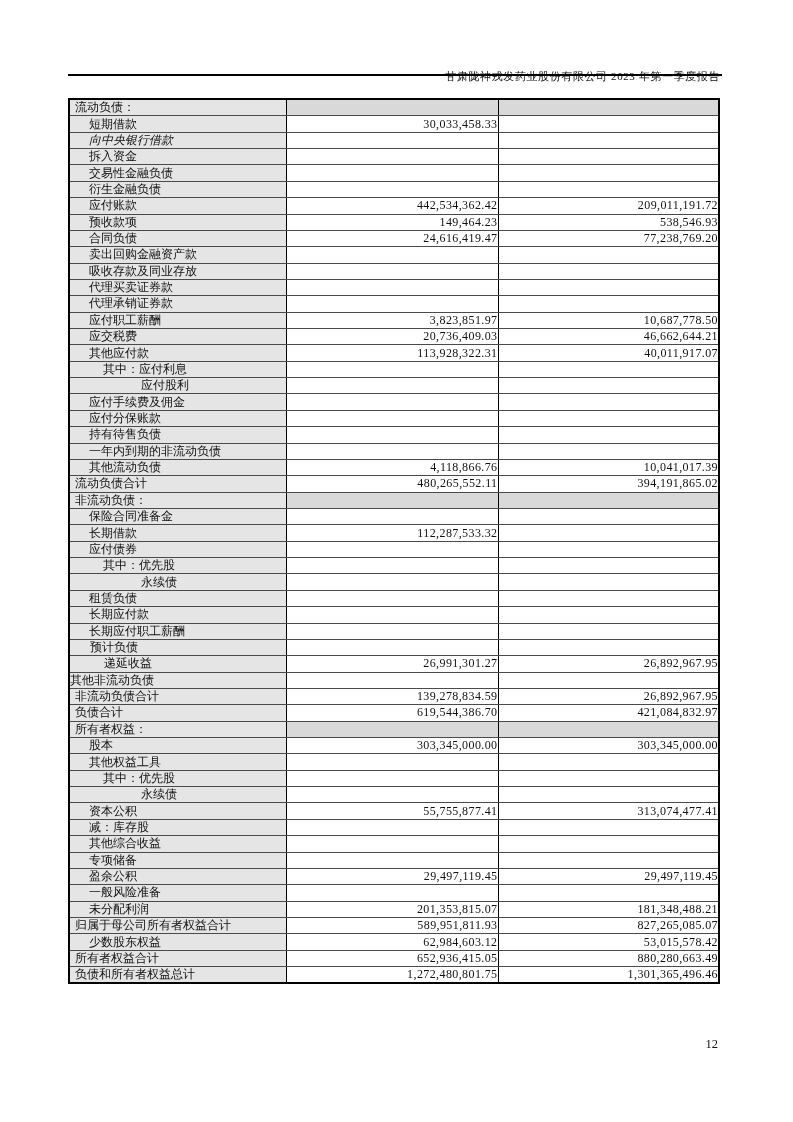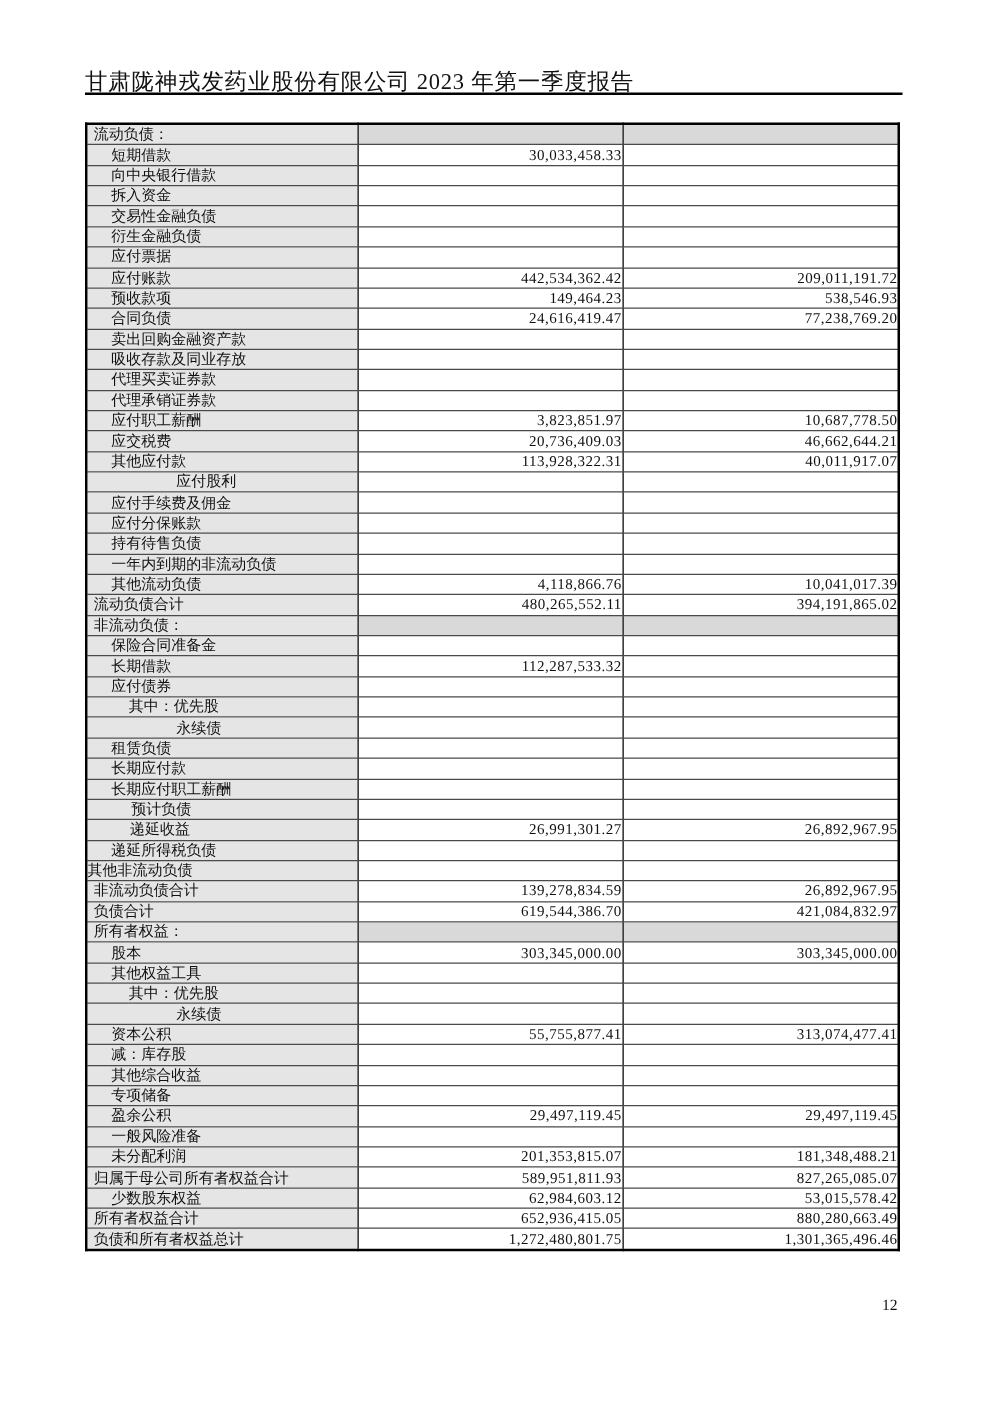--- a/index.html
+++ b/index.html
@@ -12,24 +12,24 @@
     width: 793px;
     height: 1122px;
     background: #ffffff;
     font-family: "Liberation Serif", "DejaVu Serif", serif;
     color: #1a1a1a;
     overflow: hidden;
   }
   .report-header {
     position: absolute;
     left: 68px;
-    top: 53px;
+    top: 69px;
     width: 652px;
-    text-align: left;
-    font-size: 18px;
+    text-align: right;
+    font-size: 11px;
     letter-spacing: 0.6px;
     color: #111111;
     white-space: nowrap;
   }
   .header-rule {
     position: absolute;
     left: 68px;
     top: 74px;
     width: 654px;
     height: 2px;
@@ -106,41 +106,36 @@
       <td class="label-cell" style="padding-left: 5px;">流动负债：</td>
       <td class="amount-cell"></td>
       <td class="amount-cell"></td>
     </tr>
         <tr>
       <td class="label-cell" style="padding-left: 19px;">短期借款</td>
       <td class="amount-cell">30,033,458.33</td>
       <td class="amount-cell"></td>
     </tr>
         <tr>
-      <td class="label-cell" style="padding-left: 19px;">向中央银行借款</td>
+      <td class="label-cell" style="padding-left: 19px; font-style: italic;">向中央银行借款</td>
       <td class="amount-cell"></td>
       <td class="amount-cell"></td>
     </tr>
         <tr>
       <td class="label-cell" style="padding-left: 19px;">拆入资金</td>
       <td class="amount-cell"></td>
       <td class="amount-cell"></td>
     </tr>
         <tr>
       <td class="label-cell" style="padding-left: 19px;">交易性金融负债</td>
       <td class="amount-cell"></td>
       <td class="amount-cell"></td>
     </tr>
         <tr>
       <td class="label-cell" style="padding-left: 19px;">衍生金融负债</td>
-      <td class="amount-cell"></td>
-      <td class="amount-cell"></td>
-    </tr>
-        <tr>
-      <td class="label-cell" style="padding-left: 19px;">应付票据</td>
       <td class="amount-cell"></td>
       <td class="amount-cell"></td>
     </tr>
         <tr>
       <td class="label-cell" style="padding-left: 19px;">应付账款</td>
       <td class="amount-cell">442,534,362.42</td>
       <td class="amount-cell">209,011,191.72</td>
     </tr>
         <tr>
       <td class="label-cell" style="padding-left: 19px;">预收款项</td>
@@ -181,20 +176,25 @@
       <td class="label-cell" style="padding-left: 19px;">应交税费</td>
       <td class="amount-cell">20,736,409.03</td>
       <td class="amount-cell">46,662,644.21</td>
     </tr>
         <tr>
       <td class="label-cell" style="padding-left: 19px;">其他应付款</td>
       <td class="amount-cell">113,928,322.31</td>
       <td class="amount-cell">40,011,917.07</td>
     </tr>
         <tr>
+      <td class="label-cell" style="padding-left: 33px;">其中：应付利息</td>
+      <td class="amount-cell"></td>
+      <td class="amount-cell"></td>
+    </tr>
+        <tr>
       <td class="label-cell" style="padding-left: 71px;">应付股利</td>
       <td class="amount-cell"></td>
       <td class="amount-cell"></td>
     </tr>
         <tr>
       <td class="label-cell" style="padding-left: 19px;">应付手续费及佣金</td>
       <td class="amount-cell"></td>
       <td class="amount-cell"></td>
     </tr>
         <tr>
@@ -261,35 +261,30 @@
       <td class="label-cell" style="padding-left: 19px;">长期应付款</td>
       <td class="amount-cell"></td>
       <td class="amount-cell"></td>
     </tr>
         <tr>
       <td class="label-cell" style="padding-left: 19px;">长期应付职工薪酬</td>
       <td class="amount-cell"></td>
       <td class="amount-cell"></td>
     </tr>
         <tr>
-      <td class="label-cell" style="padding-left: 35px;">预计负债</td>
+      <td class="label-cell" style="padding-left: 20px;">预计负债</td>
       <td class="amount-cell"></td>
       <td class="amount-cell"></td>
     </tr>
         <tr>
       <td class="label-cell" style="padding-left: 34px;">递延收益</td>
       <td class="amount-cell">26,991,301.27</td>
       <td class="amount-cell">26,892,967.95</td>
     </tr>
         <tr>
-      <td class="label-cell" style="padding-left: 19px;">递延所得税负债</td>
-      <td class="amount-cell"></td>
-      <td class="amount-cell"></td>
-    </tr>
-        <tr>
       <td class="label-cell" style="">其他非流动负债</td>
       <td class="amount-cell"></td>
       <td class="amount-cell"></td>
     </tr>
         <tr>
       <td class="label-cell" style="padding-left: 5px;">非流动负债合计</td>
       <td class="amount-cell">139,278,834.59</td>
       <td class="amount-cell">26,892,967.95</td>
     </tr>
         <tr>

